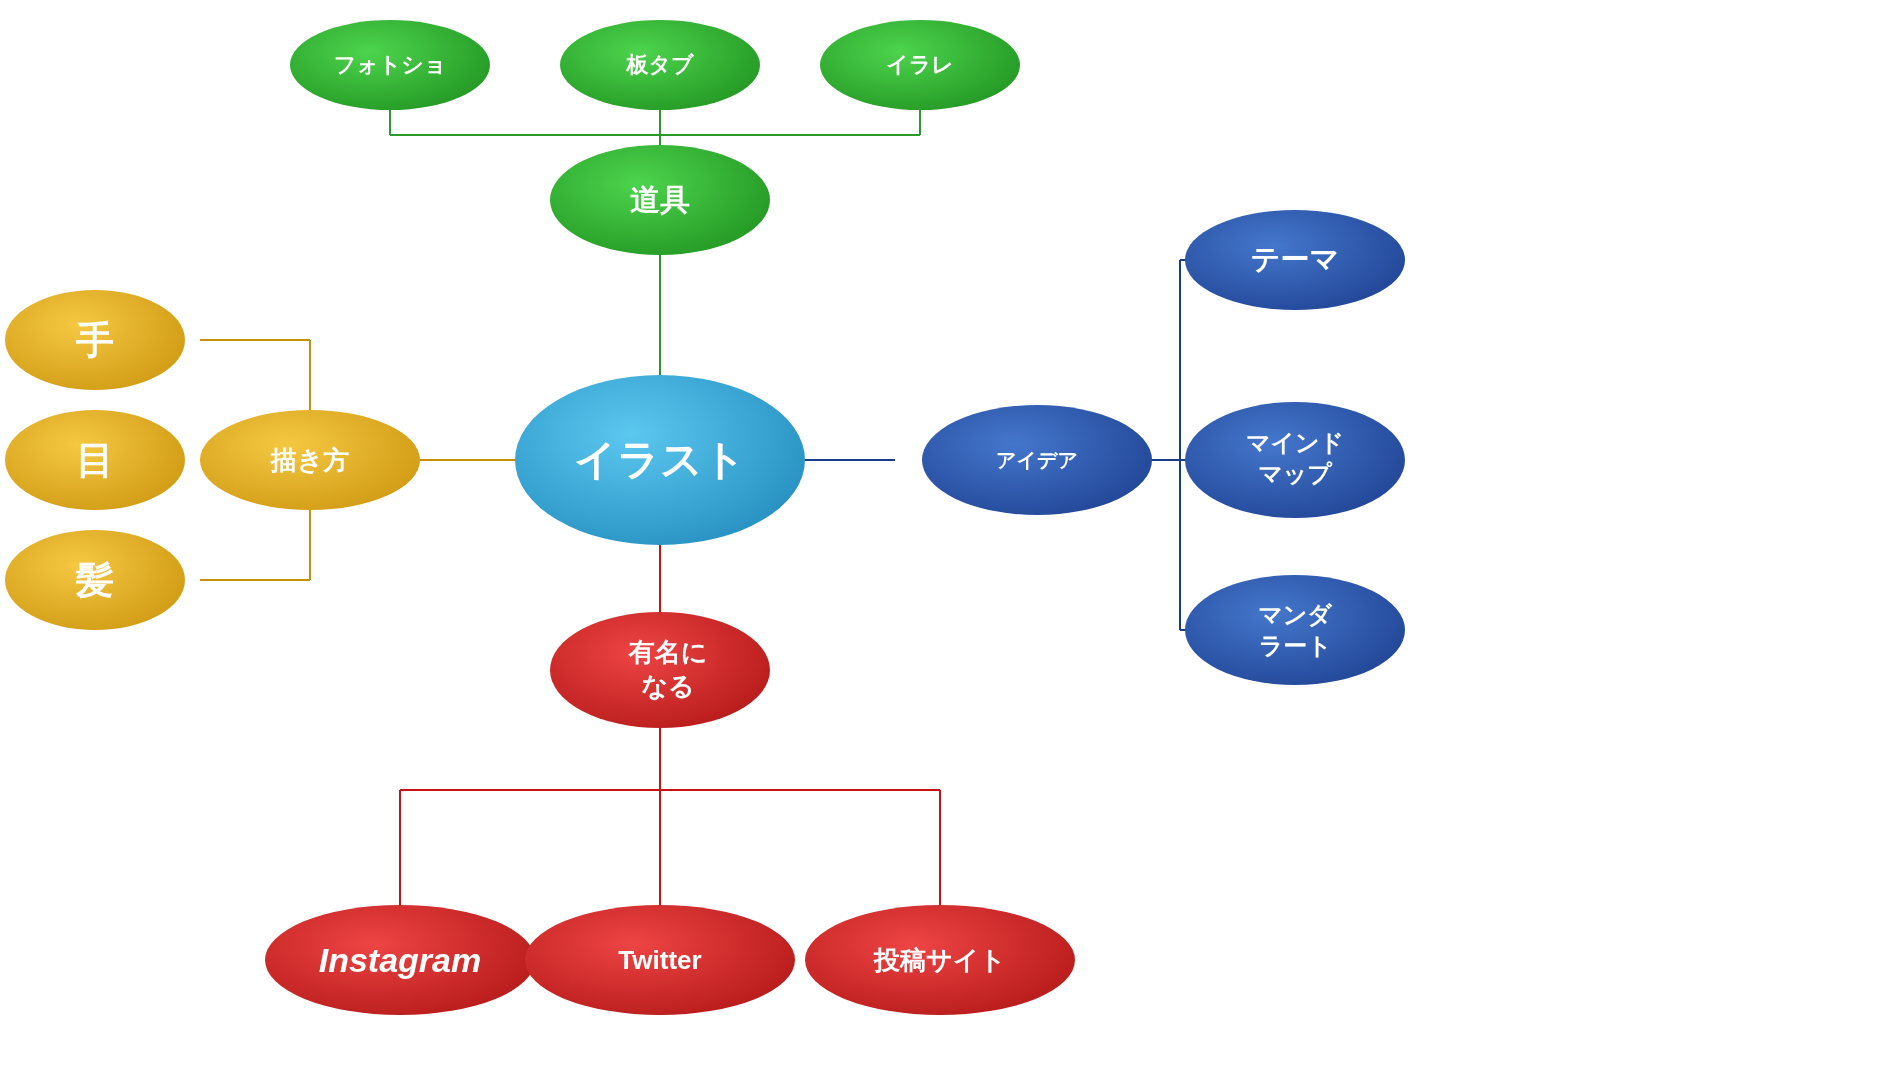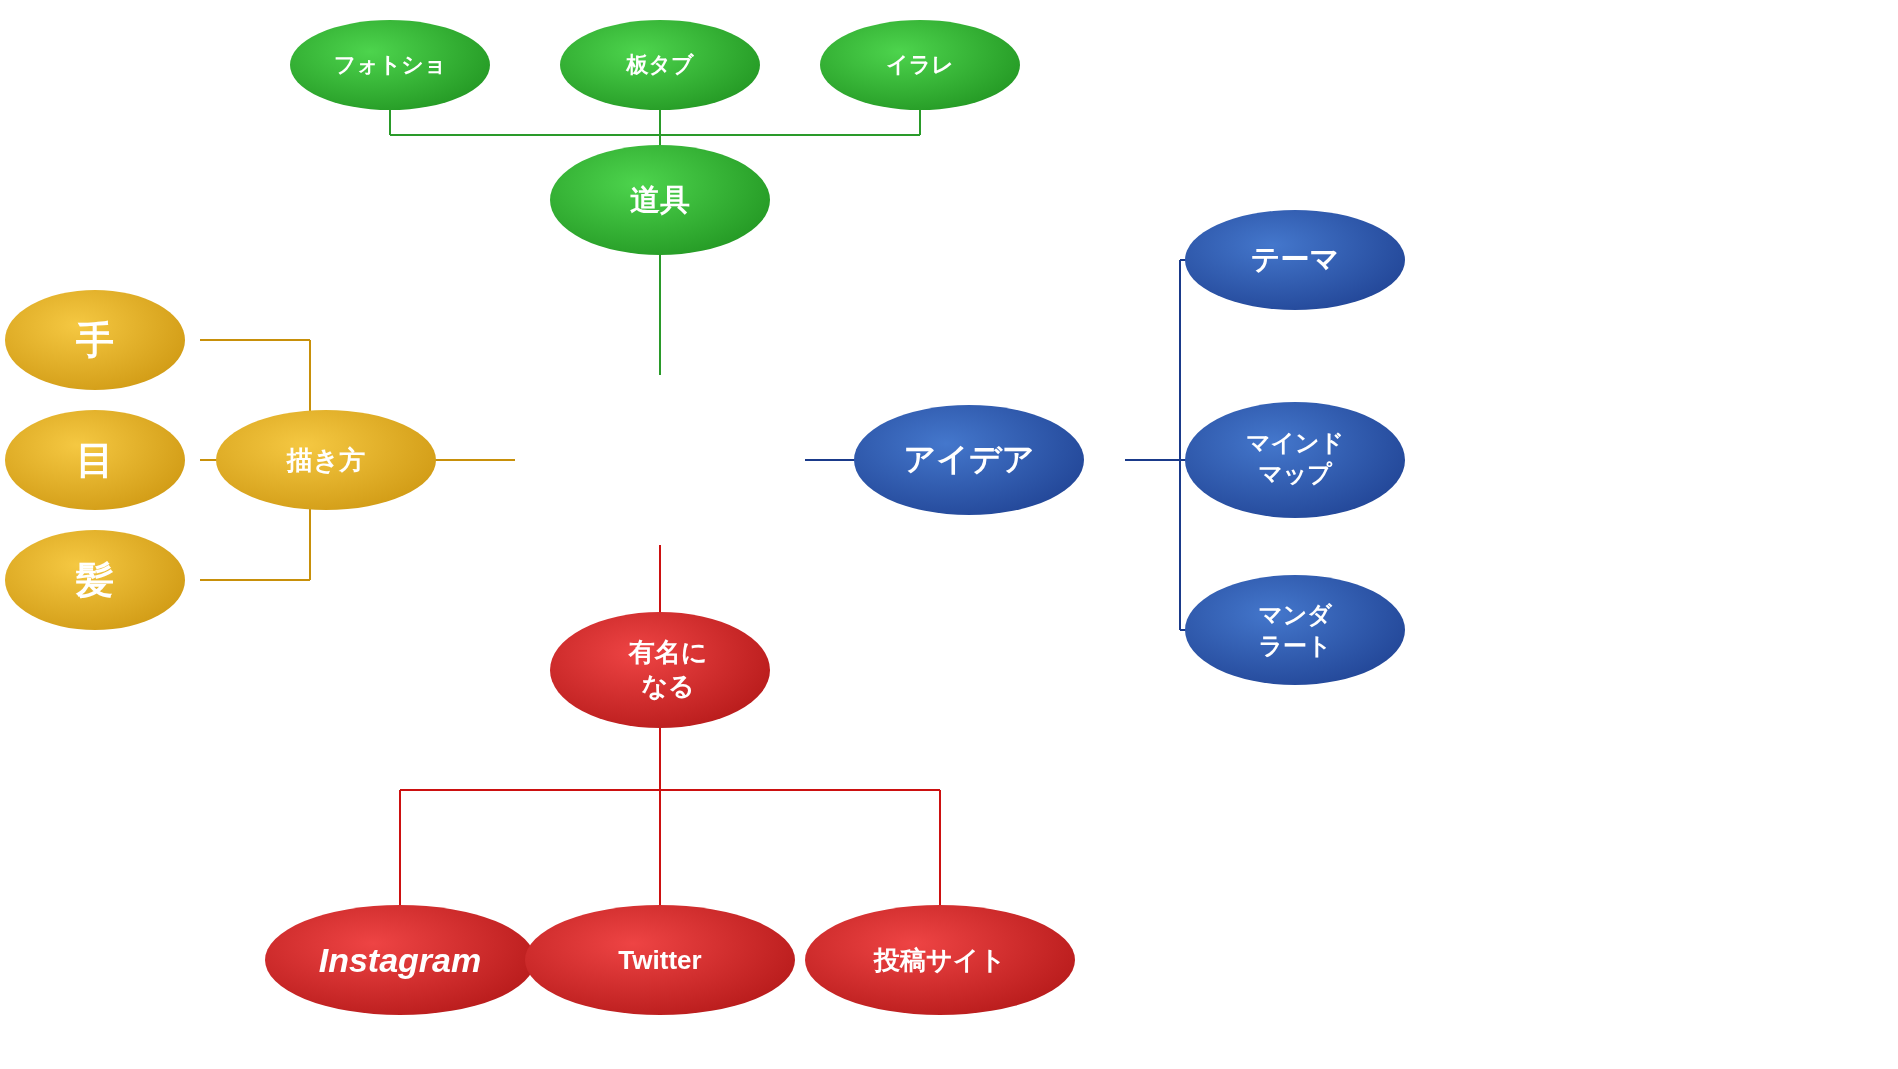--- a/index.html
+++ b/index.html
@@ -110,38 +110,41 @@
 
   <div class="node node-gold" style="left:5px; top:290px; width:180px; height:100px; font-size:38px;">
     <span>手</span>
   </div>
   <div class="node node-gold" style="left:5px; top:410px; width:180px; height:100px; font-size:38px;">
     <span>目</span>
   </div>
   <div class="node node-gold" style="left:5px; top:530px; width:180px; height:100px; font-size:38px;">
     <span>髪</span>
   </div>
-  <div class="node node-gold" style="left:216px; top:410px; width:220px; height:100px; font-size:26px;">
+  <div class="node node-gold" style="left:200px; top:410px; width:220px; height:100px; font-size:26px;">
     <span>描き方</span>
   </div>
 
+  <div class="node node-blue-center" style="left:515px; top:375px; width:290px; height:170px; font-size:42px;">
+    <span>イラスト</span>
+  </div>
 
-  <div class="node node-blue-dark" style="left:854px; top:405px; width:230px; height:110px; font-size:32px;">
+  <div class="node node-blue-dark" style="left:922px; top:405px; width:230px; height:110px; font-size:20px;">
     <span>アイデア</span>
   </div>
 
   <div class="node node-blue-dark" style="left:1185px; top:210px; width:220px; height:100px; font-size:29px;">
     <span>テーマ</span>
   </div>
   <div class="node node-blue-dark" style="left:1185px; top:402px; width:220px; height:116px; font-size:24px; line-height:1.3;">
     <span style="white-space:pre-line;font-family:Liberation Mono, monospace;">マインド
 マップ</span>
   </div>
   <div class="node node-blue-dark" style="left:1185px; top:575px; width:220px; height:110px; font-size:24px; line-height:1.3;">
-    <span style="white-space:pre-line;">マンダ
+    <span style="white-space:pre-line;text-align:right;">マンダ
 ラート</span>
   </div>
 
   <div class="node node-red" style="left:550px; top:612px; width:220px; height:116px; font-size:26px; line-height:1.3;">
     <span style="white-space:pre-line;margin-left:16px;">有名に
 なる</span>
   </div>
 
   <div class="node node-red" style="left:265px; top:905px; width:270px; height:110px; font-size:34px;font-style:italic;">
     <span>Instagram</span>

